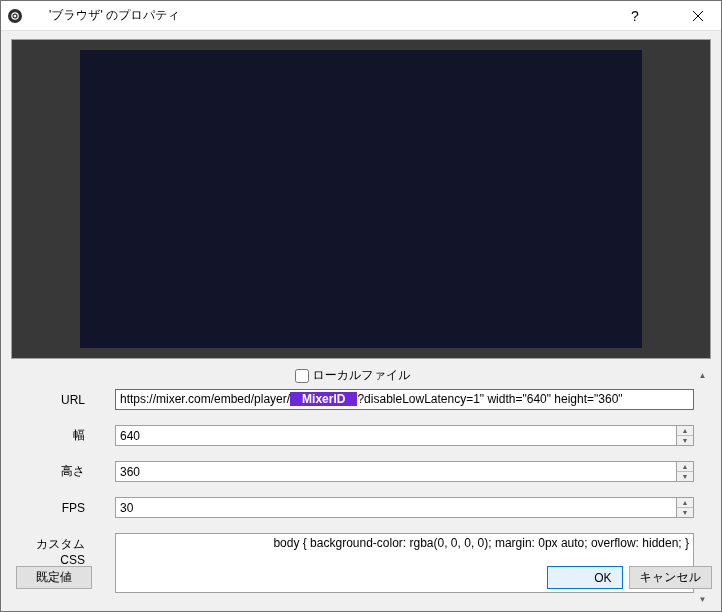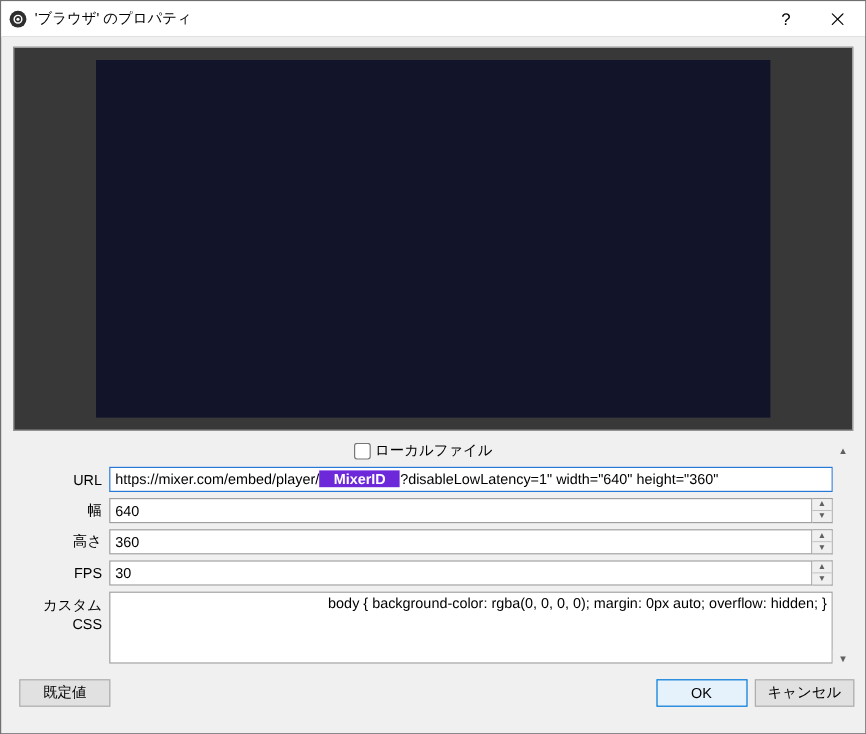--- a/index.html
+++ b/index.html
@@ -12,20 +12,21 @@
     overflow: hidden;
     border: 1px solid #707070;
   }
   .titlebar {
     height: 30px;
     background: #ffffff;
     display: flex;
     align-items: center;
     padding-left: 6px;
     border-bottom: 1px solid #e0e0e0;
+    gap: 20px;
   }
   .titlebar-icon {
     width: 16px; height: 16px;
     margin-right: 6px;
   }
   .titlebar-text { flex: 1; font-size: 12px; }
   .titlebar-btn {
     width: 46px; height: 30px;
     display: flex; align-items: center; justify-content: center;
     font-size: 12px; font-family: Arial;
@@ -62,21 +63,22 @@
     height: 17px;
     background: #f0f0f0;
     display: flex; align-items:center; justify-content:center;
     font-size: 8px;
     color: #606060;
   }
   .scrollbar-v .track { flex:1; }
   .row {
     display: flex;
     align-items: center;
-    margin-bottom: 5px;
+    margin-bottom: 15px;
+    gap: 24px;
   }
   .row .label {
     width: 80px;
     text-align: right;
     padding-right: 6px;
     color: #000;
   }
   .cb-row { display:flex; align-items:center; margin-bottom:5px;justify-content:center; }
   .cb-row input { margin-right:4px; width:14px; height:14px; }
   .url-wrap {
@@ -137,21 +139,21 @@
   }
   button.win {
     height:23px;
     min-width:76px;
     background:#e1e1e1;
     border:1px solid #adadad;
     font-family:inherit;
     font-size:12px;
     padding: 0 10px;
   }
-  button.win.default { border:1px solid #0078d7; background:#e5f1fb; }
+  button.win.default { border:1px solid #0078d7; background:#e5f1fb;text-align:right; }
   .footer .spacer { flex:1; }
   .footer button { margin-left:6px; }
 </style>
 </head>
 <body>
 
 <div class="titlebar">
   <span class="titlebar-icon">
     <svg viewBox="0 0 16 16">
         <circle cx="8" cy="8" r="7" fill="#2e2e2e"></circle>

